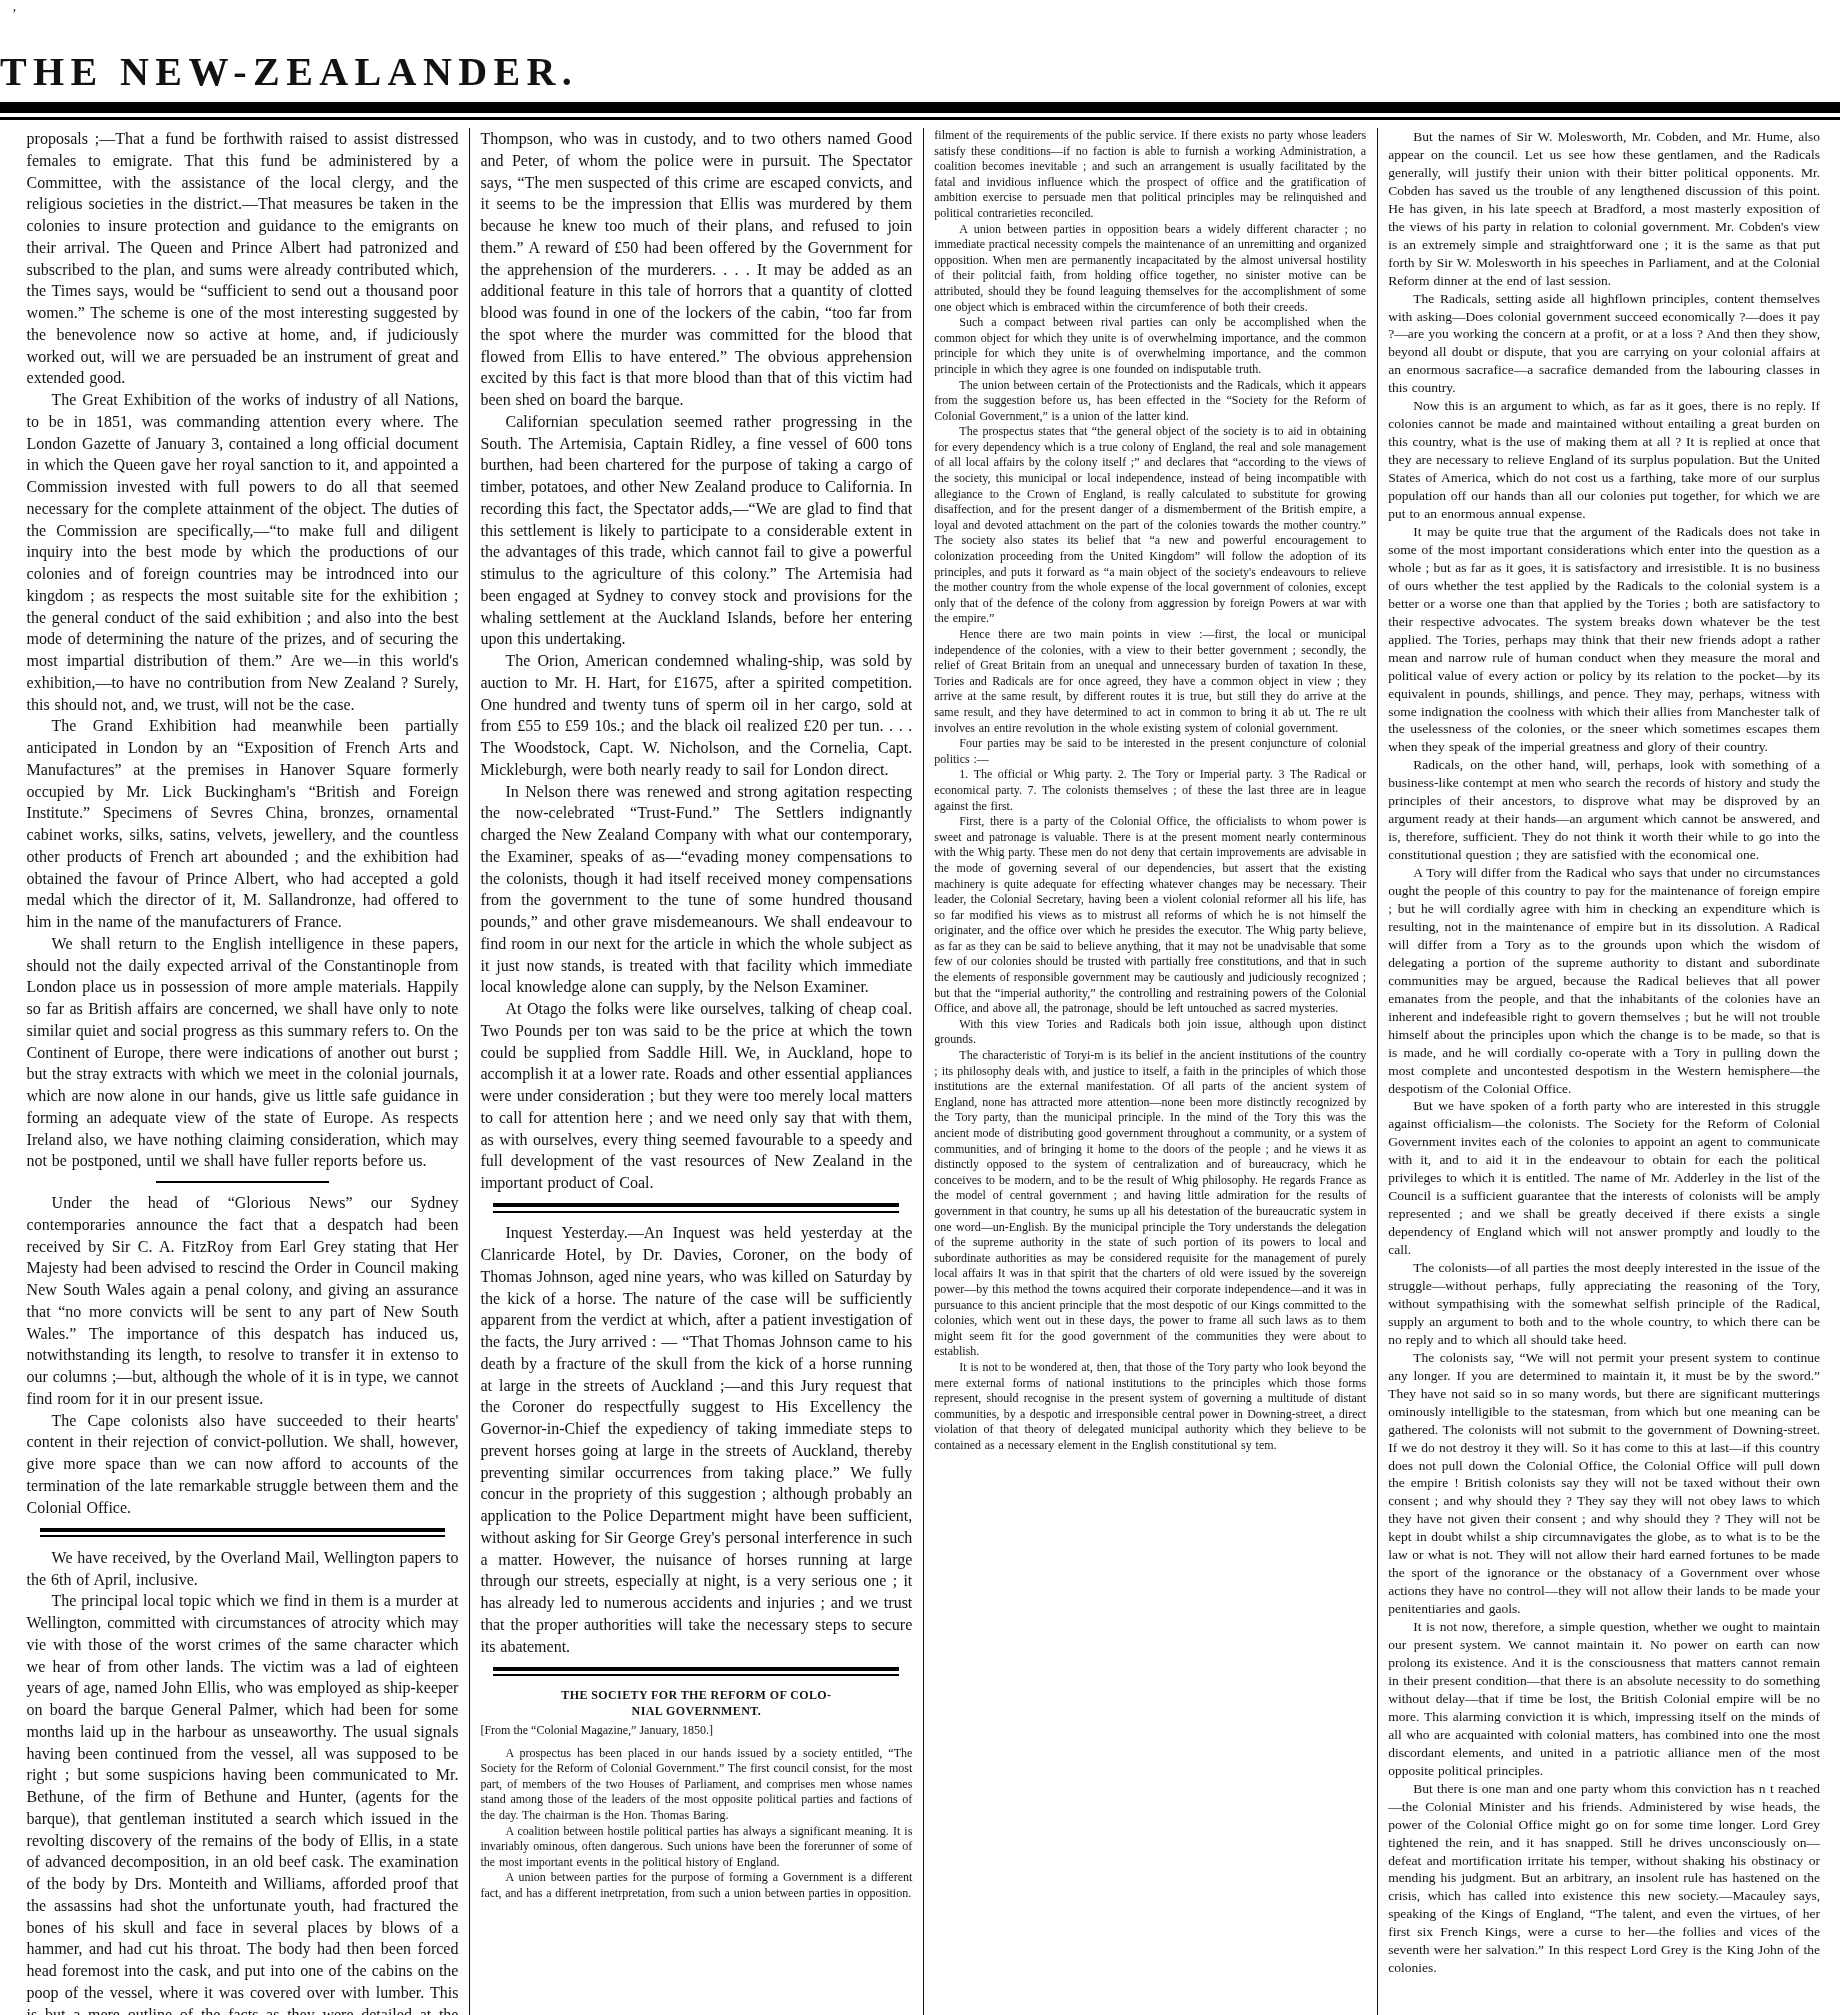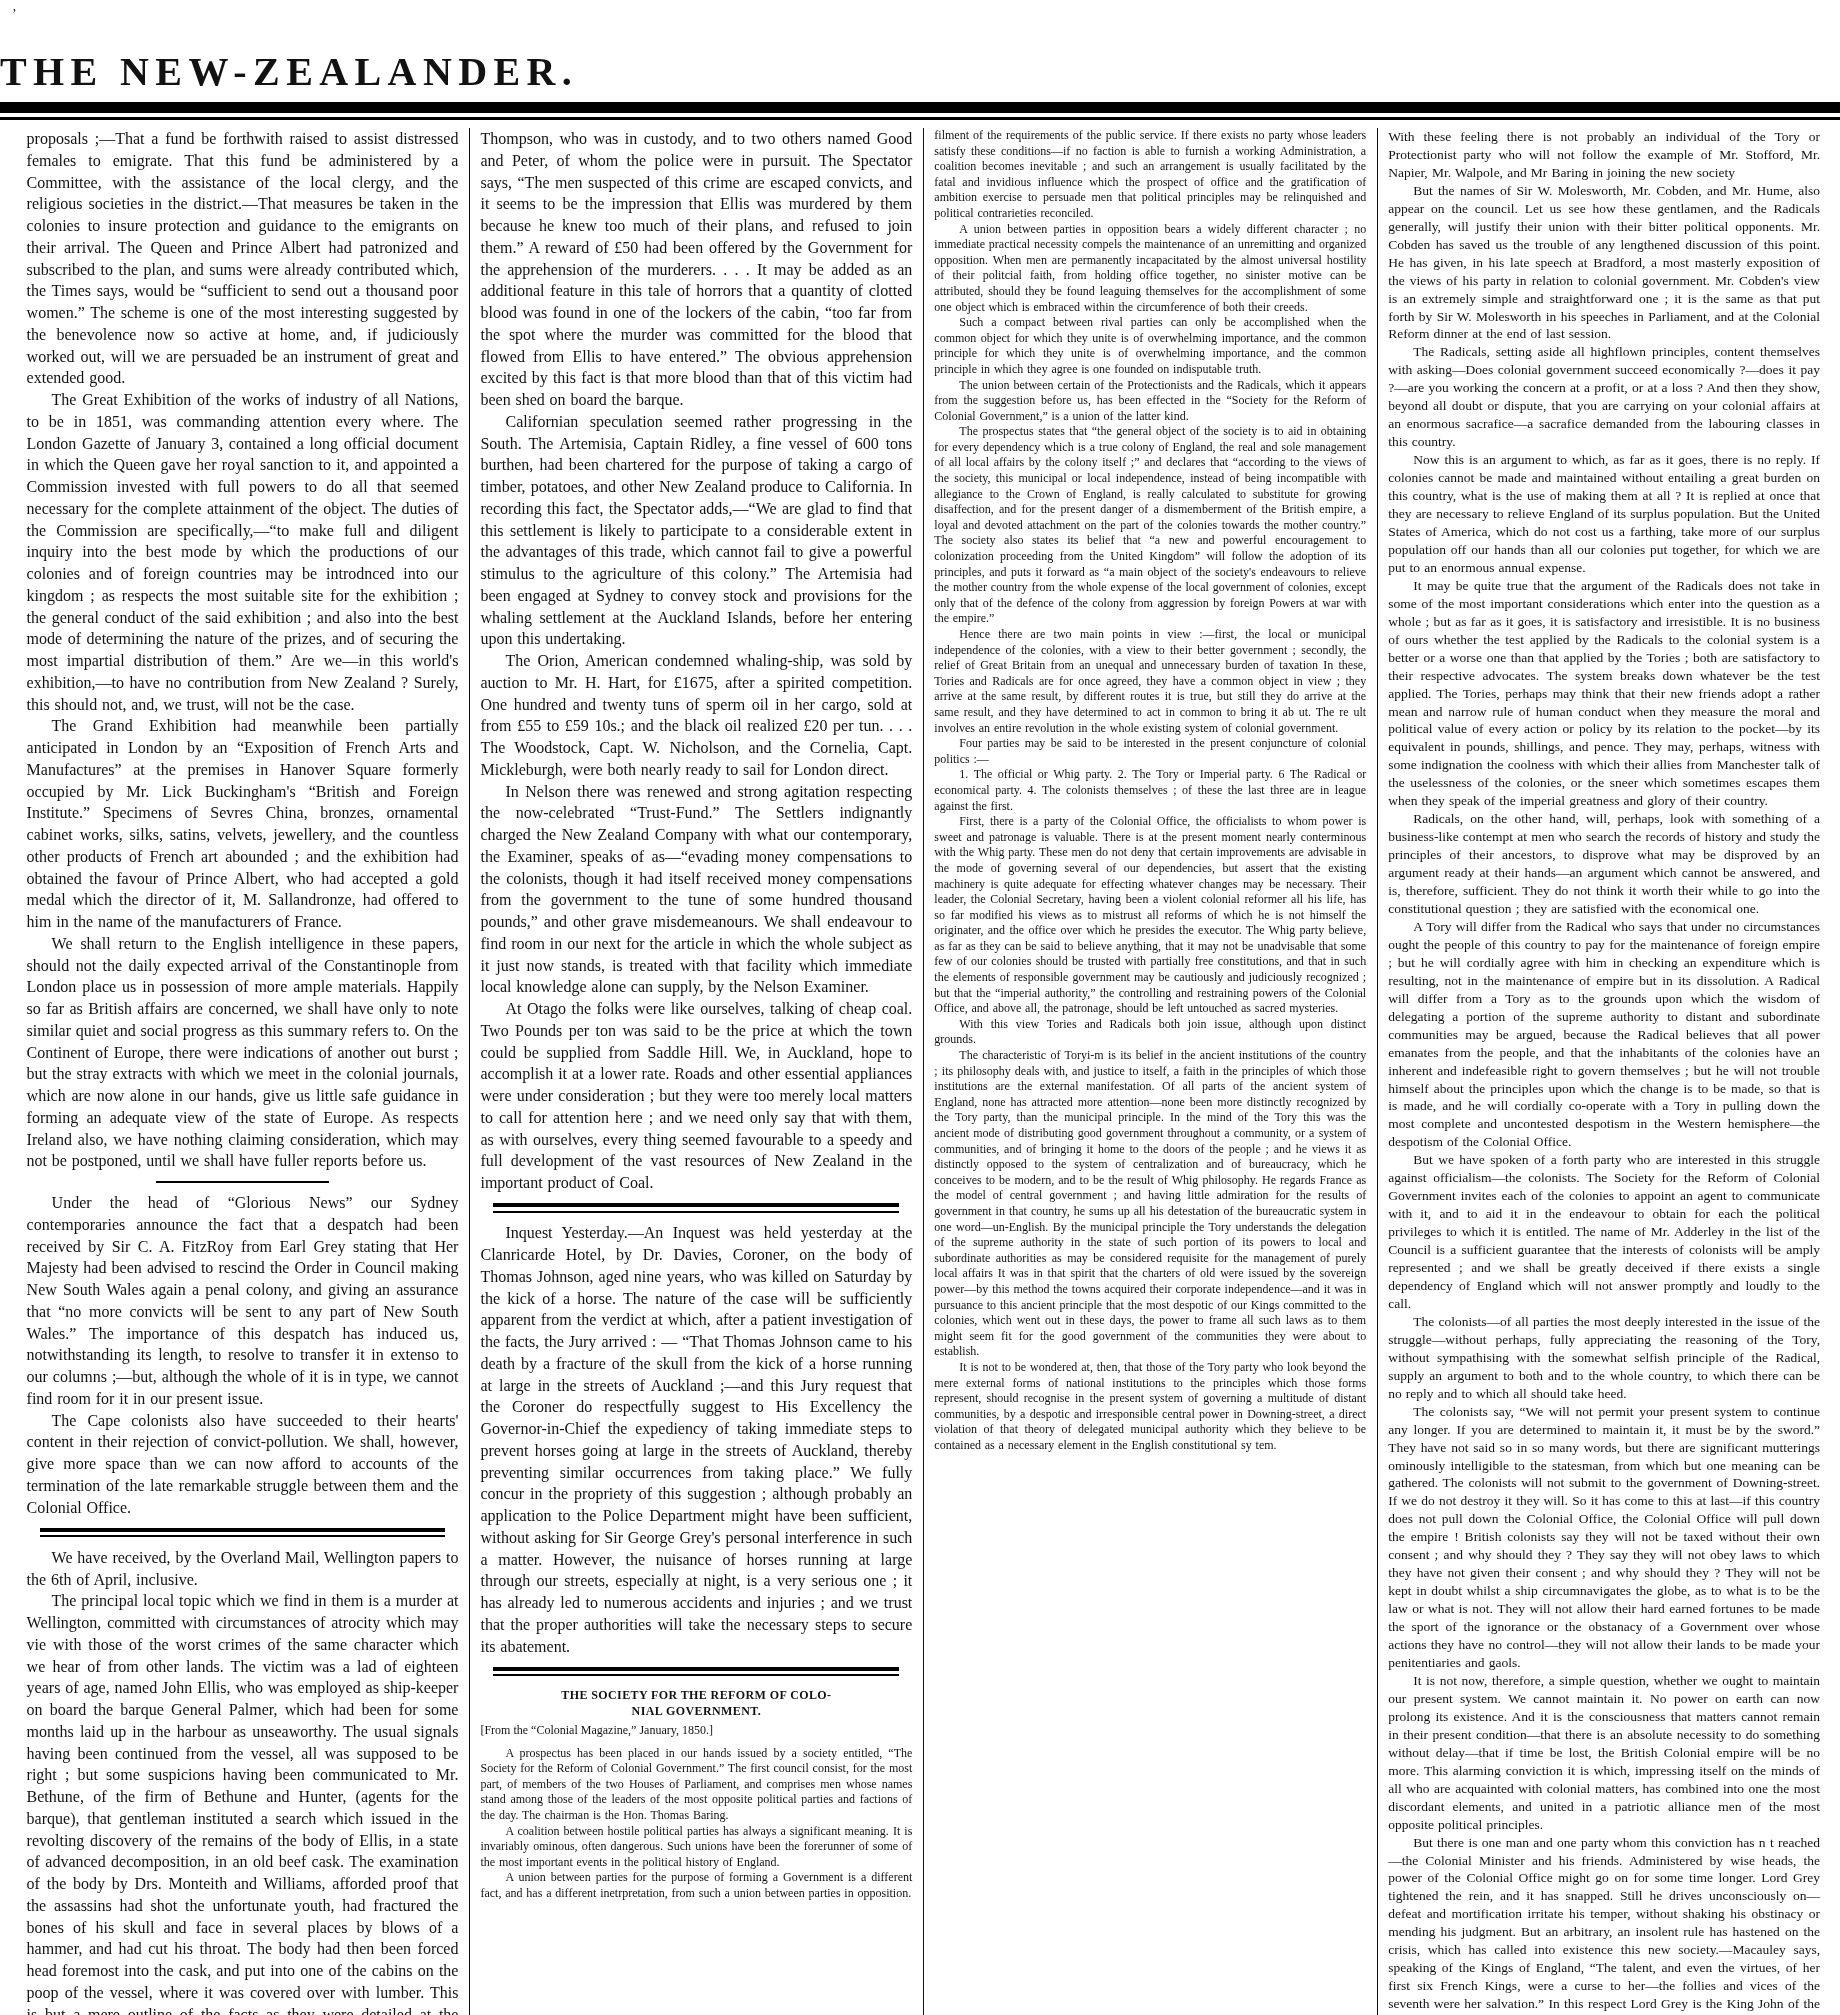--- a/index.html
+++ b/index.html
@@ -86,28 +86,27 @@
       <p class="tM">A union between parties for the purpose of forming a Government is a different fact, and has a different inetrpretation, from such a union between parties in opposition.</p>
     </div>
     <div class="col">
       <p class="pc tM">filment of the requirements of the public service. If there exists no party whose leaders satisfy these conditions—if no faction is able to furnish a working Administration, a coalition becomes inevitable ; and such an arrangement is usually facilitated by the fatal and invidious influence which the prospect of office and the gratification of ambition exercise to persuade men that political principles may be relinquished and political contrarieties reconciled.</p>
       <p class="tM">A union between parties in opposition bears a widely different character ; no immediate practical necessity compels the maintenance of an unremitting and organized opposition. When men are permanently incapacitated by the almost universal hostility of their politcial faith, from holding office together, no sinister motive can be attributed, should they be found leaguing themselves for the accomplishment of some one object which is embraced within the circumference of both their creeds.</p>
       <p class="tM">Such a compact between rival parties can only be accomplished when the common object for which they unite is of overwhelming importance, and the common principle for which they unite is of overwhelming importance, and the common principle in which they agree is one founded on indisputable truth.</p>
       <p class="tM">The union between certain of the Protectionists and the Radicals, which it appears from the suggestion before us, has been effected in the “Society for the Reform of Colonial Government,” is a union of the latter kind.</p>
       <p class="tM">The prospectus states that “the general object of the society is to aid in obtaining for every dependency which is a true colony of England, the real and sole management of all local affairs by the colony itself ;” and declares that “according to the views of the society, this municipal or local independence, instead of being incompatible with allegiance to the Crown of England, is really calculated to substitute for growing disaffection, and for the present danger of a dismemberment of the British empire, a loyal and devoted attachment on the part of the colonies towards the mother country.” The society also states its belief that “a new and powerful encouragement to colonization proceeding from the United Kingdom” will follow the adoption of its principles, and puts it forward as “a main object of the society's endeavours to relieve the mother country from the whole expense of the local government of colonies, except only that of the defence of the colony from aggression by foreign Powers at war with the empire.”</p>
       <p class="tM">Hence there are two main points in view :—first, the local or municipal independence of the colonies, with a view to their better government ; secondly, the relief of Great Britain from an unequal and unnecessary burden of taxation In these, Tories and Radicals are for once agreed, they have a common object in view ; they arrive at the same result, by different routes it is true, but still they do arrive at the same result, and they have determined to act in common to bring it ab ut. The re ult involves an entire revolution in the whole existing system of colonial government.</p>
       <p class="tM">Four parties may be said to be interested in the present conjuncture of colonial politics :—</p>
-      <p class="tM">1. The official or Whig party. 2. The Tory or Imperial party. 6 The Radical or economical party. 4. The colonists themselves ; of these the last three are in league against the first.</p>
+      <p class="tM">1. The official or Whig party. 2. The Tory or Imperial party. 3 The Radical or economical party. 7. The colonists themselves ; of these the last three are in league against the first.</p>
       <p class="tM">First, there is a party of the Colonial Office, the officialists to whom power is sweet and patronage is valuable. There is at the present moment nearly conterminous with the Whig party. These men do not deny that certain improvements are advisable in the mode of governing several of our dependencies, but assert that the existing machinery is quite adequate for effecting whatever changes may be necessary. Their leader, the Colonial Secretary, having been a violent colonial reformer all his life, has so far modified his views as to mistrust all reforms of which he is not himself the originater, and the office over which he presides the executor. The Whig party believe, as far as they can be said to believe anything, that it may not be unadvisable that some few of our colonies should be trusted with partially free constitutions, and that in such the elements of responsible government may be cautiously and judiciously recognized ; but that the “imperial authority,” the controlling and restraining powers of the Colonial Office, and above all, the patronage, should be left untouched as sacred mysteries.</p>
       <p class="tM">With this view Tories and Radicals both join issue, although upon distinct grounds.</p>
       <p class="tM">The characteristic of Toryi-m is its belief in the ancient institutions of the country ; its philosophy deals with, and justice to itself, a faith in the principles of which those institutions are the external manifestation. Of all parts of the ancient system of England, none has attracted more attention—none been more distinctly recognized by the Tory party, than the municipal principle. In the mind of the Tory this was the ancient mode of distributing good government throughout a community, or a system of communities, and of bringing it home to the doors of the people ; and he views it as distinctly opposed to the system of centralization and of bureaucracy, which he conceives to be modern, and to be the result of Whig philosophy. He regards France as the model of central government ; and having little admiration for the results of government in that country, he sums up all his detestation of the bureaucratic system in one word—un-English. By the municipal principle the Tory understands the delegation of the supreme authority in the state of such portion of its powers to local and subordinate authorities as may be considered requisite for the management of purely local affairs It was in that spirit that the charters of old were issued by the sovereign power—by this method the towns acquired their corporate independence—and it was in pursuance to this ancient principle that the most despotic of our Kings committed to the colonies, which went out in these days, the power to frame all such laws as to them might seem fit for the good government of the communities they were about to establish.</p>
       <p class="tM">It is not to be wondered at, then, that those of the Tory party who look beyond the mere external forms of national institutions to the principles which those forms represent, should recognise in the present system of governing a multitude of distant communities, by a despotic and irresponsible central power in Downing-street, a direct violation of that theory of delegated municipal authority which they believe to be contained as a necessary element in the English constitutional sy tem.</p>
     </div>
     <div class="col">
-      <p class="pc tS">With these feeling there is not probably an individual of the Tory or Protectionist party who will not follow the example of Mr. Stofford, Mr. Napier, Mr. Walpole, and Mr Baring in joining the new society</p>
       <p class="tS">But the names of Sir W. Molesworth, Mr. Cobden, and Mr. Hume, also appear on the council. Let us see how these gentlamen, and the Radicals generally, will justify their union with their bitter political opponents. Mr. Cobden has saved us the trouble of any lengthened discussion of this point. He has given, in his late speech at Bradford, a most masterly exposition of the views of his party in relation to colonial government. Mr. Cobden's view is an extremely simple and straightforward one ; it is the same as that put forth by Sir W. Molesworth in his speeches in Parliament, and at the Colonial Reform dinner at the end of last session.</p>
       <p class="tS">The Radicals, setting aside all highflown principles, content themselves with asking—Does colonial government succeed economically ?—does it pay ?—are you working the concern at a profit, or at a loss ? And then they show, beyond all doubt or dispute, that you are carrying on your colonial affairs at an enormous sacrafice—a sacrafice demanded from the labouring classes in this country.</p>
       <p class="tS">Now this is an argument to which, as far as it goes, there is no reply. If colonies cannot be made and maintained without entailing a great burden on this country, what is the use of making them at all ? It is replied at once that they are necessary to relieve England of its surplus population. But the United States of America, which do not cost us a farthing, take more of our surplus population off our hands than all our colonies put together, for which we are put to an enormous annual expense.</p>
       <p class="tS">It may be quite true that the argument of the Radicals does not take in some of the most important considerations which enter into the question as a whole ; but as far as it goes, it is satisfactory and irresistible. It is no business of ours whether the test applied by the Radicals to the colonial system is a better or a worse one than that applied by the Tories ; both are satisfactory to their respective advocates. The system breaks down whatever be the test applied. The Tories, perhaps may think that their new friends adopt a rather mean and narrow rule of human conduct when they measure the moral and political value of every action or policy by its relation to the pocket—by its equivalent in pounds, shillings, and pence. They may, perhaps, witness with some indignation the coolness with which their allies from Manchester talk of the uselessness of the colonies, or the sneer which sometimes escapes them when they speak of the imperial greatness and glory of their country.</p>
       <p class="tS">Radicals, on the other hand, will, perhaps, look with something of a business-like contempt at men who search the records of history and study the principles of their ancestors, to disprove what may be disproved by an argument ready at their hands—an argument which cannot be answered, and is, therefore, sufficient. They do not think it worth their while to go into the constitutional question ; they are satisfied with the economical one.</p>
       <p class="tS">A Tory will differ from the Radical who says that under no circumstances ought the people of this country to pay for the maintenance of foreign empire ; but he will cordially agree with him in checking an expenditure which is resulting, not in the maintenance of empire but in its dissolution. A Radical will differ from a Tory as to the grounds upon which the wisdom of delegating a portion of the supreme authority to distant and subordinate communities may be argued, because the Radical believes that all power emanates from the people, and that the inhabitants of the colonies have an inherent and indefeasible right to govern themselves ; but he will not trouble himself about the principles upon which the change is to be made, so that is is made, and he will cordially co-operate with a Tory in pulling down the most complete and uncontested despotism in the Western hemisphere—the despotism of the Colonial Office.</p>
       <p class="tS">But we have spoken of a forth party who are interested in this struggle against officialism—the colonists. The Society for the Reform of Colonial Government invites each of the colonies to appoint an agent to communicate with it, and to aid it in the endeavour to obtain for each the political privileges to which it is entitled. The name of Mr. Adderley in the list of the Council is a sufficient guarantee that the interests of colonists will be amply represented ; and we shall be greatly deceived if there exists a single dependency of England which will not answer promptly and loudly to the call.</p>
       <p class="tS">The colonists—of all parties the most deeply interested in the issue of the struggle—without perhaps, fully appreciating the reasoning of the Tory, without sympathising with the somewhat selfish principle of the Radical, supply an argument to both and to the whole country, to which there can be no reply and to which all should take heed.</p>
       <p class="tS">The colonists say, “We will not permit your present system to continue any longer. If you are determined to maintain it, it must be by the sword.” They have not said so in so many words, but there are significant mutterings ominously intelligible to the statesman, from which but one meaning can be gathered. The colonists will not submit to the government of Downing-street. If we do not destroy it they will. So it has come to this at last—if this country does not pull down the Colonial Office, the Colonial Office will pull down the empire ! British colonists say they will not be taxed without their own consent ; and why should they ? They say they will not obey laws to which they have not given their consent ; and why should they ? They will not be kept in doubt whilst a ship circumnavigates the globe, as to what is to be the law or what is not. They will not allow their hard earned fortunes to be made the sport of the ignorance or the obstanacy of a Government over whose actions they have no control—they will not allow their lands to be made your penitentiaries and gaols.</p>
       <p class="tS">It is not now, therefore, a simple question, whether we ought to maintain our present system. We cannot maintain it. No power on earth can now prolong its existence. And it is the consciousness that matters cannot remain in their present condition—that there is an absolute necessity to do something without delay—that if time be lost, the British Colonial empire will be no more. This alarming conviction it is which, impressing itself on the minds of all who are acquainted with colonial matters, has combined into one the most discordant elements, and united in a patriotic alliance men of the most opposite political principles.</p>

